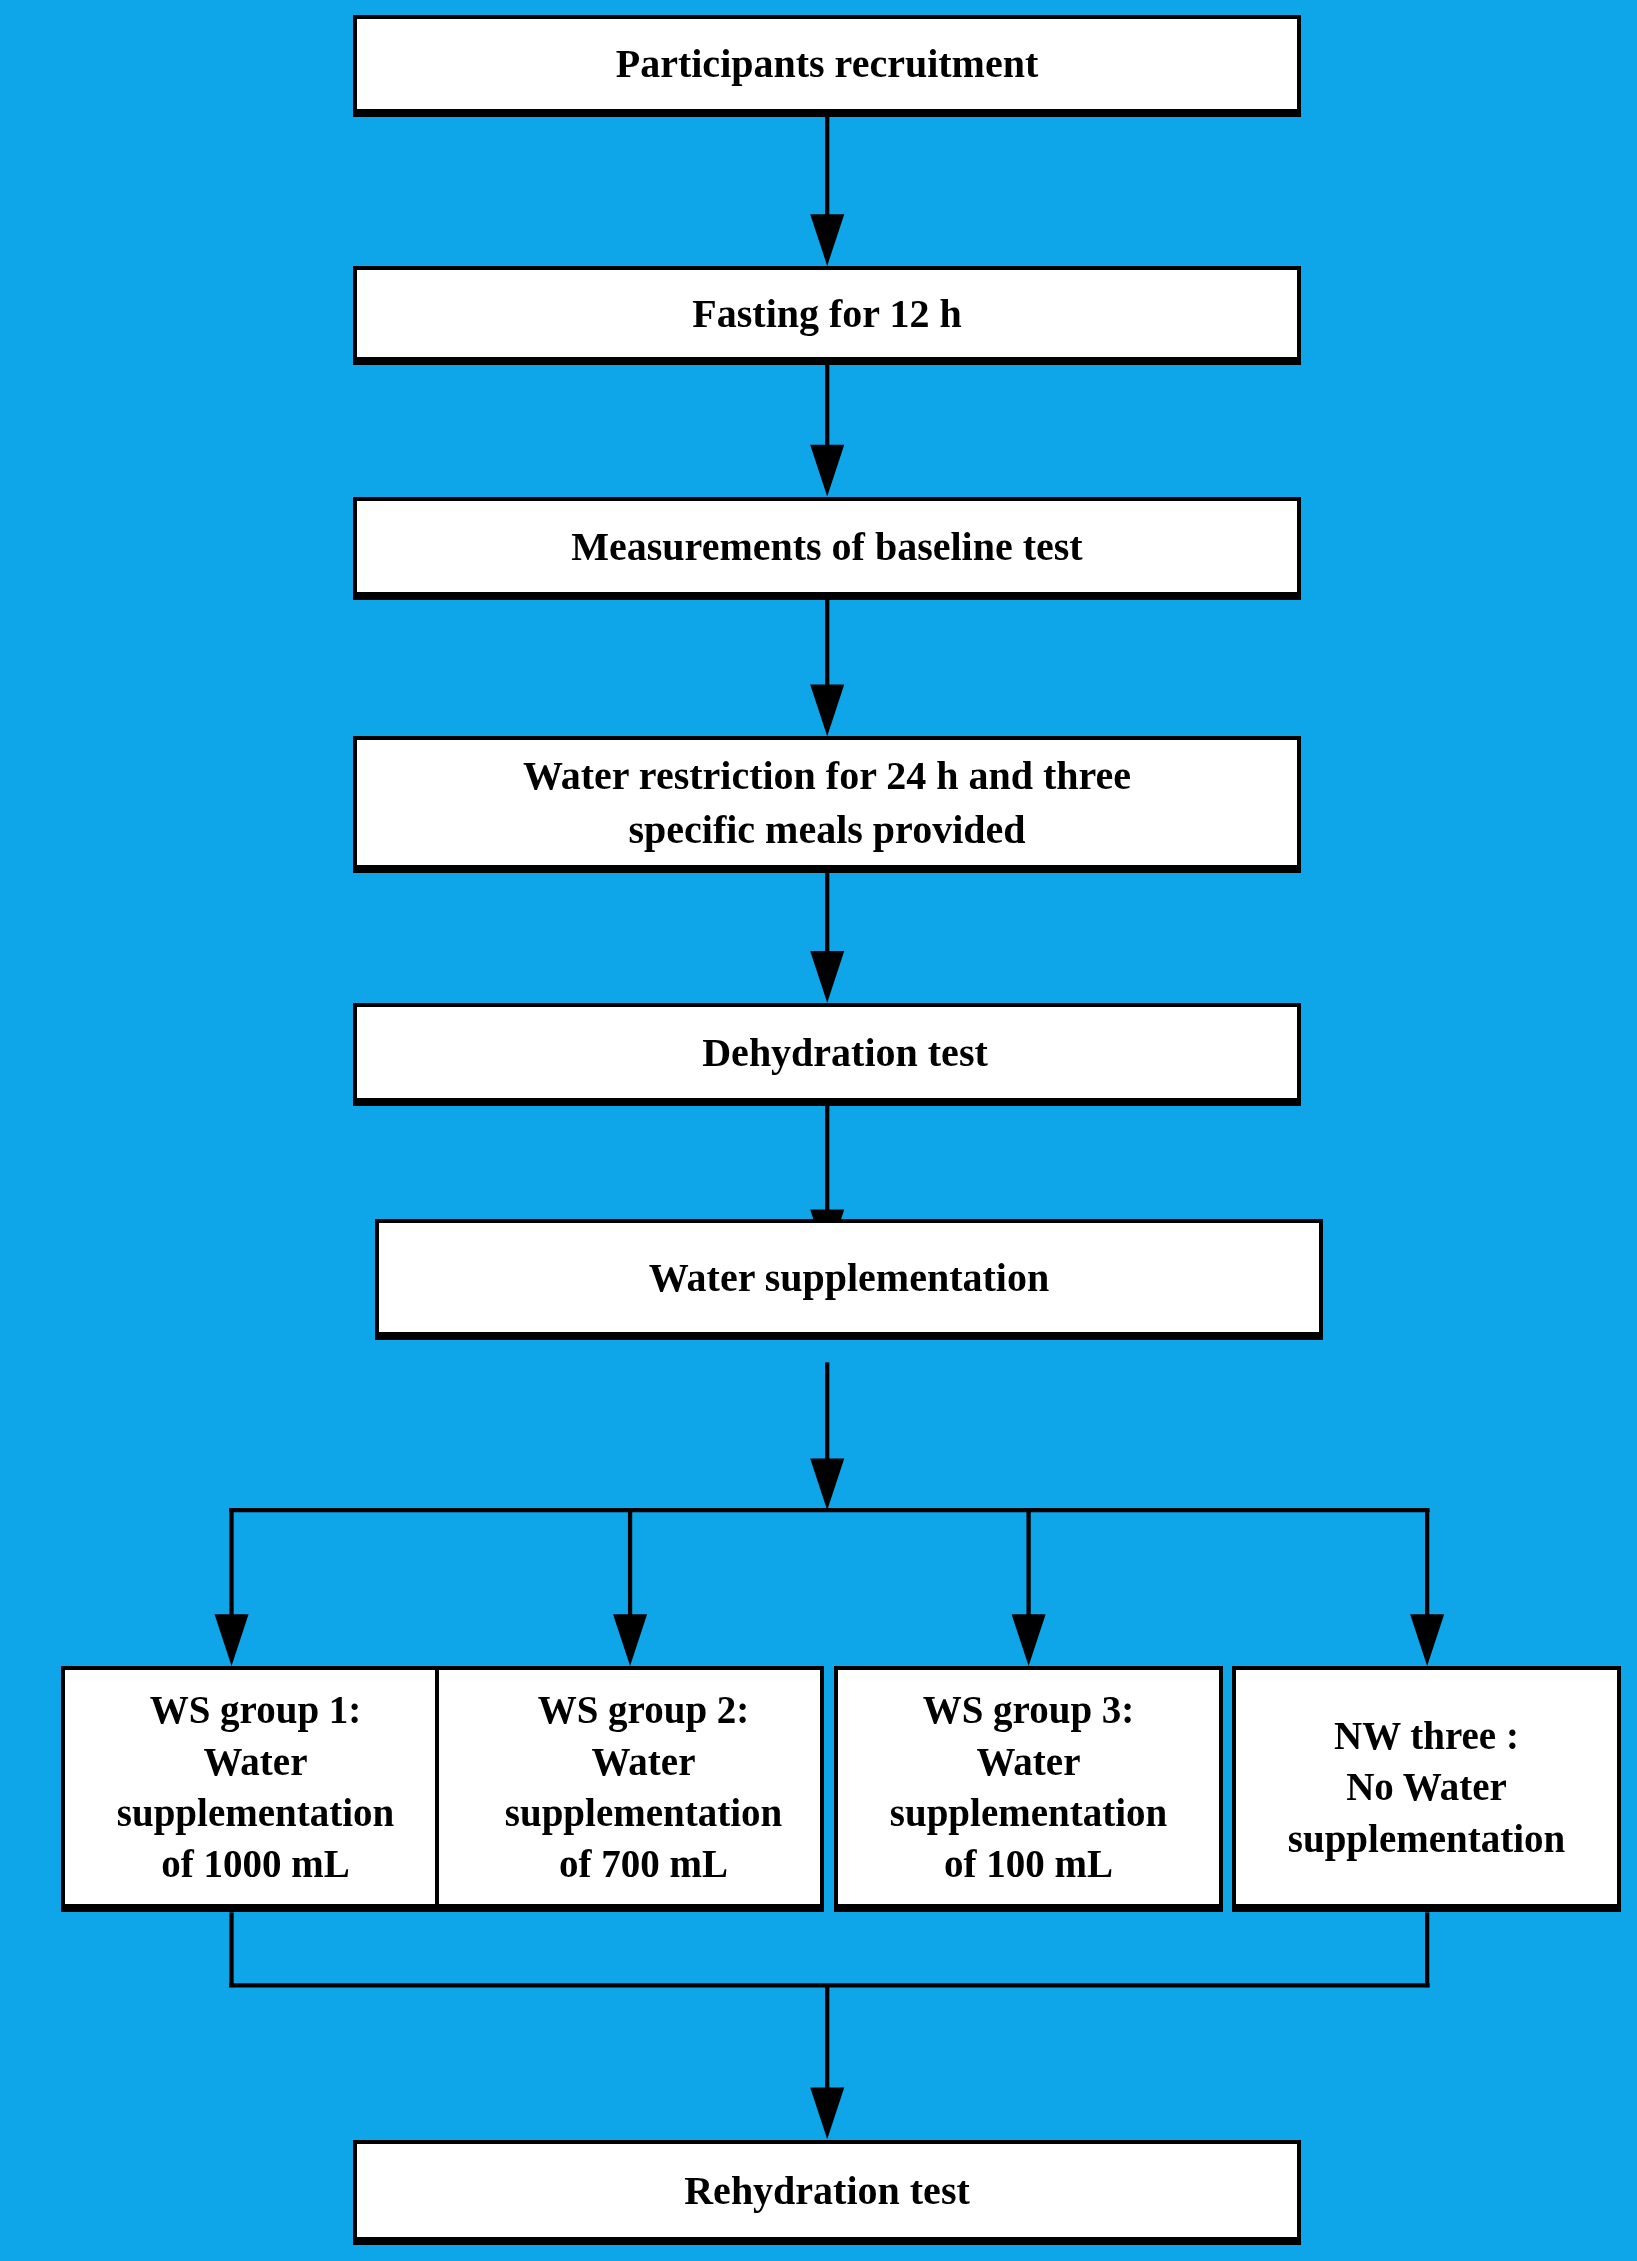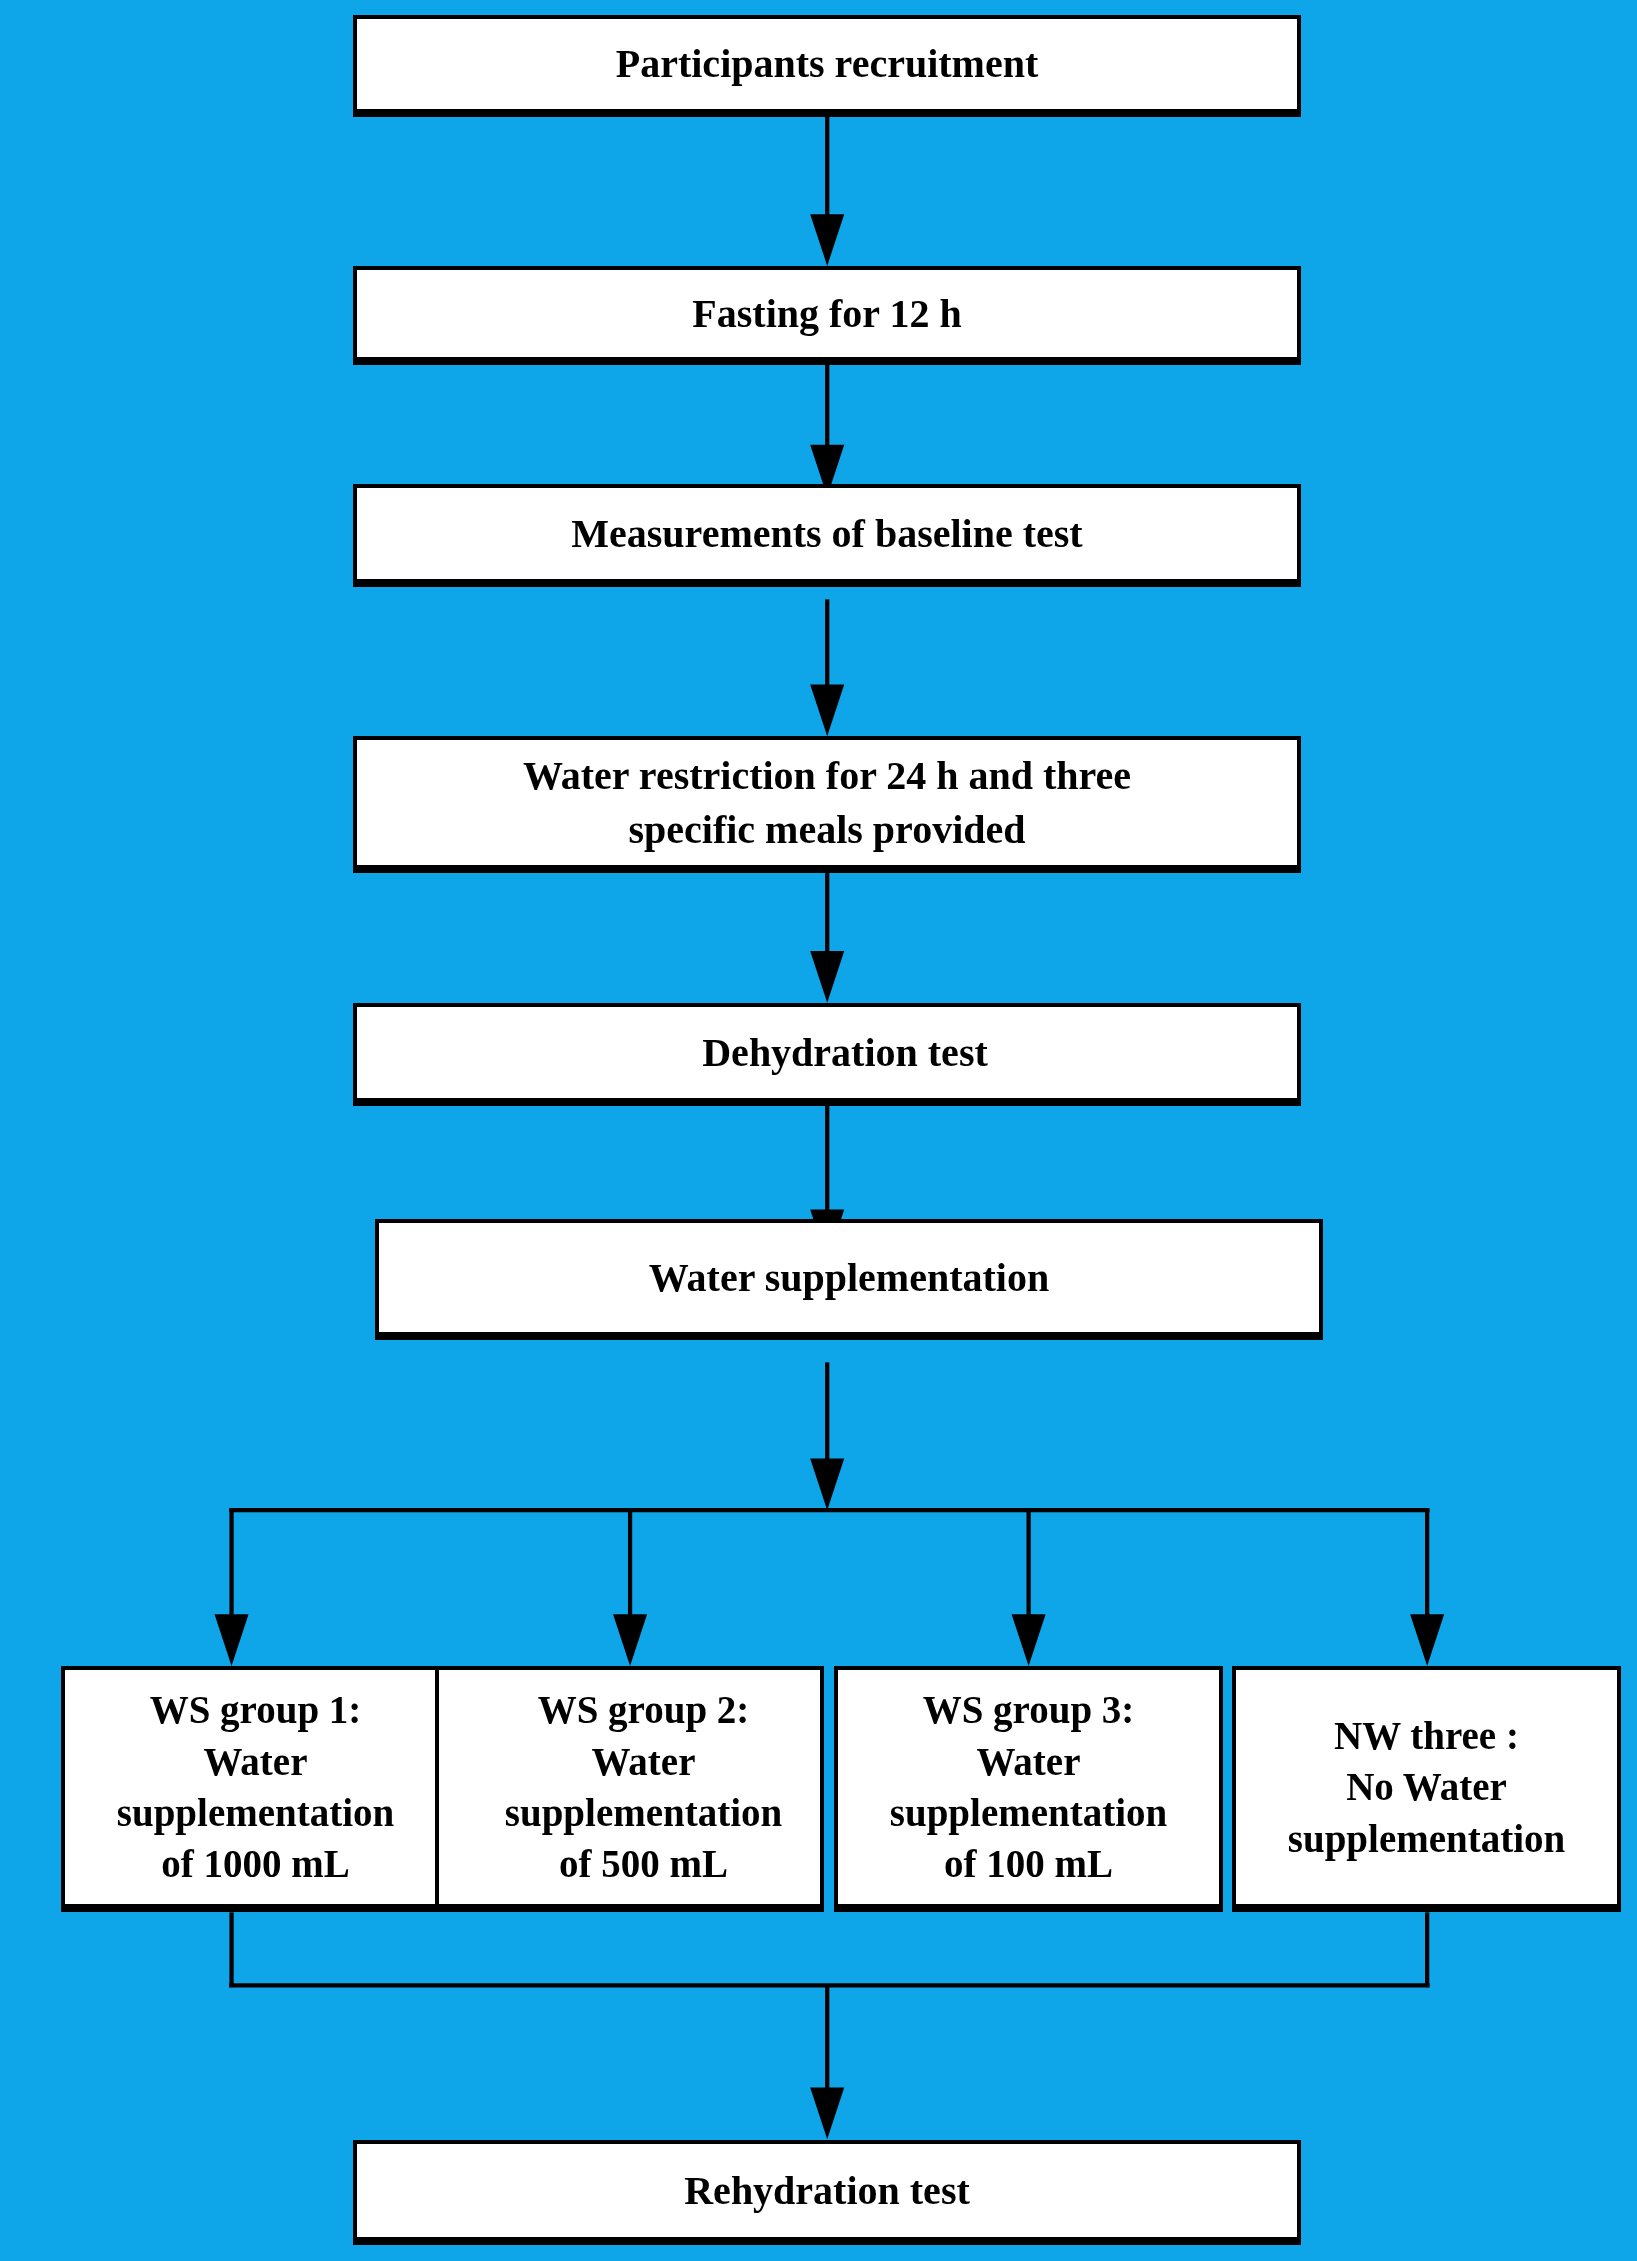--- a/index.html
+++ b/index.html
@@ -124,21 +124,21 @@
   </svg>
 
   <div class="box main" style="top:15px;height:102px;">
     <span class="ln">Participants recruitment</span>
   </div>
 
   <div class="box main" style="top:266px;height:99px;">
     <span class="ln">Fasting for 12 h</span>
   </div>
 
-  <div class="box main" style="top:484px;height:103px;">
+  <div class="box main" style="top:497px;height:103px;">
     <span class="ln">Measurements of baseline test</span>
   </div>
 
   <div class="box main" style="top:736px;height:137px;">
     <span class="ln">Water restriction for 24 h and three</span>
     <span class="ln">specific meals provided</span>
   </div>
 
   <div class="box main" style="top:1003px;height:103px;padding-left:36px;">
     <span class="ln">Dehydration test</span>
@@ -152,21 +152,21 @@
     <span class="ln">WS group 1:</span>
     <span class="ln">Water</span>
     <span class="ln">supplementation</span>
     <span class="ln">of 1000 mL</span>
   </div>
 
   <div class="box grp" style="left:435px;padding-left:28px;">
     <span class="ln">WS group 2:</span>
     <span class="ln">Water</span>
     <span class="ln">supplementation</span>
-    <span class="ln">of 500 mL</span>
+    <span class="ln">of 700 mL</span>
   </div>
 
   <div class="box grp" style="left:834px;align-items:center;">
     <span class="ln">WS group 3:</span>
     <span class="ln">Water</span>
     <span class="ln">supplementation</span>
     <span class="ln">of 100 mL</span>
   </div>
 
   <div class="box grp" style="left:1232px;">

